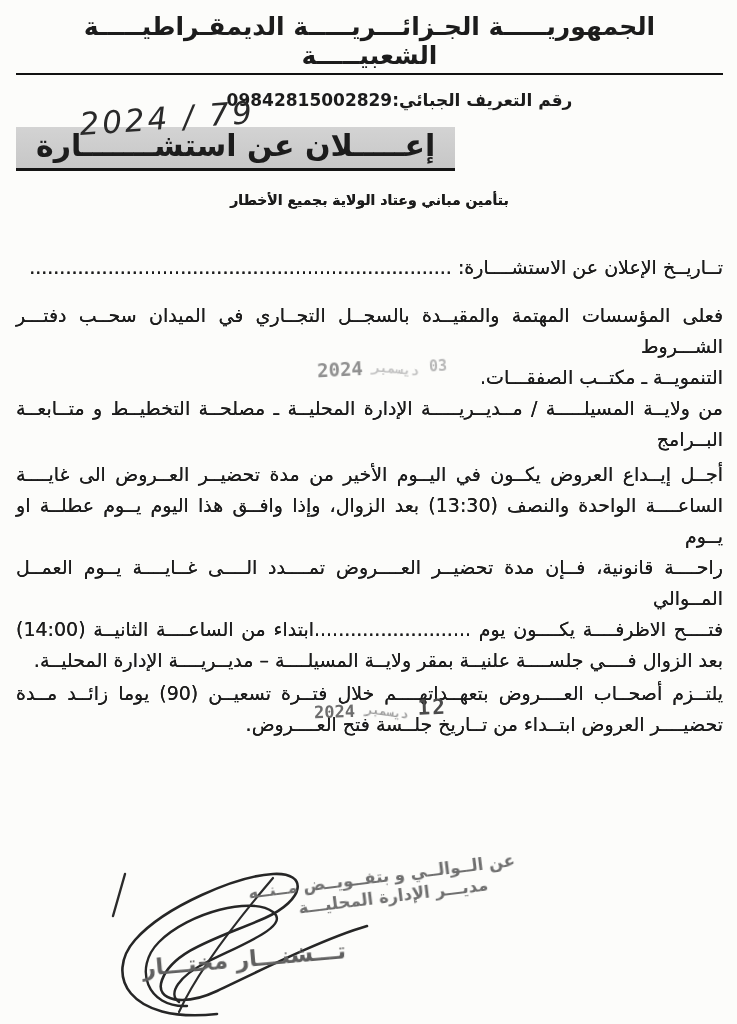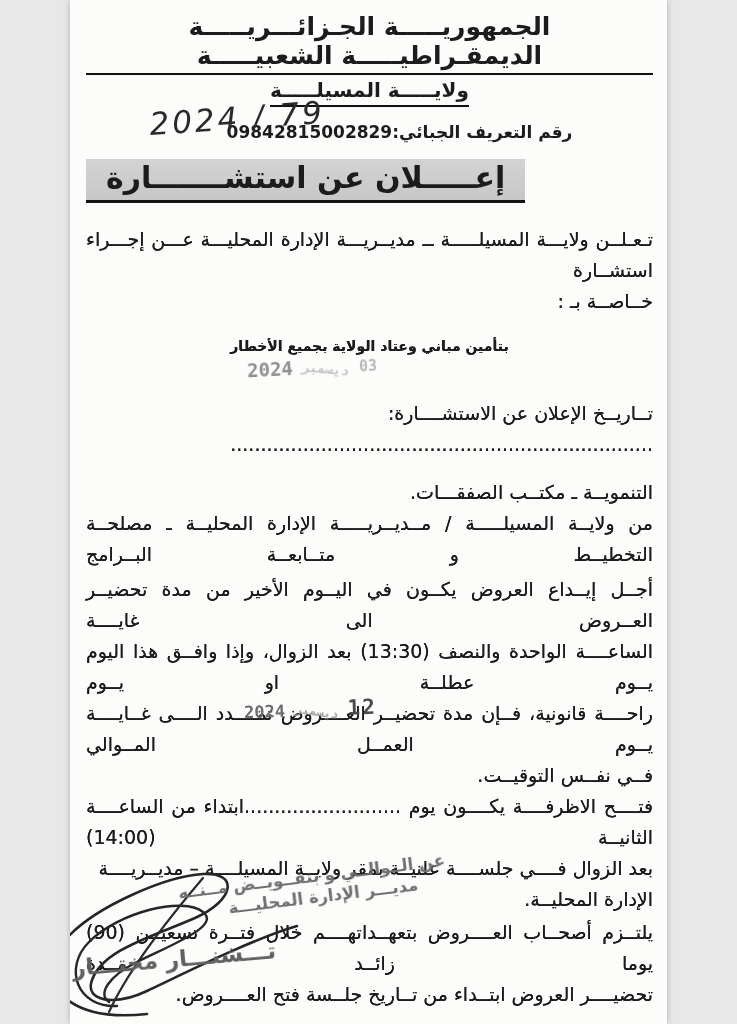--- a/index.html
+++ b/index.html
@@ -1,17 +1,17 @@
 <!DOCTYPE html>
 <html dir="rtl" lang="ar"><head>
 <meta charset="utf-8">
 <style>
   html,body { margin:0; padding:0; background:#e8e8e8; }
   .page {
-    position:relative; width:597px; height:1024px; margin:0 auto;
+    position:relative; width:737px; height:1024px; margin:0 auto;
     background:#fcfcfa; overflow:hidden; direction:rtl;
     font-family:"DejaVu Sans", sans-serif; color:#1c1c1c;
     box-shadow:0 0 6px rgba(0,0,0,.25);
   }
   .content { padding:12px 14px 0 16px; }
 
   
   .hdr { text-align:center; }
   .hdr .u { display:inline-block; border-bottom:2.5px solid #111; padding-bottom:3px; }
   .hdr-l1 { font-size:25px; font-weight:bold; letter-spacing:0.5px; }
@@ -74,52 +74,47 @@
     color:#606060; transform:rotate(-5deg); letter-spacing:1px; white-space:nowrap; filter:blur(.3px); }
 </style>
 </head>
 <body>
 
 <div class="page">
   <div class="content">
 
     <div class="hdr">
       <div class="hdr-l1"><span class="u">الجمهوريـــــة الجـزائـــريـــــة الديمقـراطيـــــة الشعبيـــــة</span></div>
-      <div class="hdr-l2"><span class="u">ولايـــــة المسيلـــــة</span></div>
       <div class="tax-row">
         <span>رقم التعريف الجبائي:</span><span>09842815002829</span>
       </div>
     </div>
 
     <div class="title-wrap">
       <span class="doc-title">إعـــــلان عن استشـــــــارة</span>
     </div>
 
-    <div class="intro">
-      <div class="ln just">تـعـلــن ولايـــة المسيلـــــة ــ مديــريـــة الإدارة المحليـــة عـــن إجـــراء استشــارة</div>
-      <div class="ln end">خــاصــة بـ :</div>
-    </div>
 
     <div class="subject">بتأمين مباني وعتاد الولاية بجميع الأخطار</div>
 
     <div class="date-row ln">
       <span>تــاريــخ الإعلان عن الاستشــــارة: </span><span class="dots">......................................................................</span>
     </div>
 
     <div class="para-1">
+      <div class="ln just">فعلى المؤسسات المهتمة والمقيــدة بالسجــل التجــاري في الميدان سحــب دفتـــر الشـــروط</div>
       <div class="ln end">التنمويــة ـ مكتــب الصفقـــات.</div>
       <div class="ln just">من ولايــة المسيلـــــة / مــديــريـــــة الإدارة المحليــة ـ مصلحــة التخطيــط و متــابعــة البــرامج</div>
     </div>
 
 
     <div class="para-3">
       <div class="ln just">أجــل إيــداع العروض يكــون في اليــوم الأخير من مدة تحضيــر العــروض الى غايــــة</div>
       <div class="ln just">الساعــــة الواحدة والنصف (13:30) بعد الزوال، وإذا وافــق هذا اليوم يــوم عطلــة او يــوم</div>
       <div class="ln just">راحــــة قانونية، فــإن مدة تحضيــر العــــروض تمــــدد الــــى غــايــــة يــوم العمــل المــوالي</div>
-      <div class="ln end">فــي نفــس التوقيــت.</div>
     </div>
 
     <div class="para-4">
       <div class="ln just">
         <span>فتــــح الاظرفــــة يكــــون يوم </span><span class="dots">..........................</span><span>ابتداء من الساعــــة الثانيــة (14:00)</span>
       </div>
       <div class="ln end">بعد الزوال فــــي جلســــة علنيــة بمقر ولايــة المسيلــــة – مديــريــــة الإدارة المحليــة.</div>
     </div>
 
     <div class="para-5">

